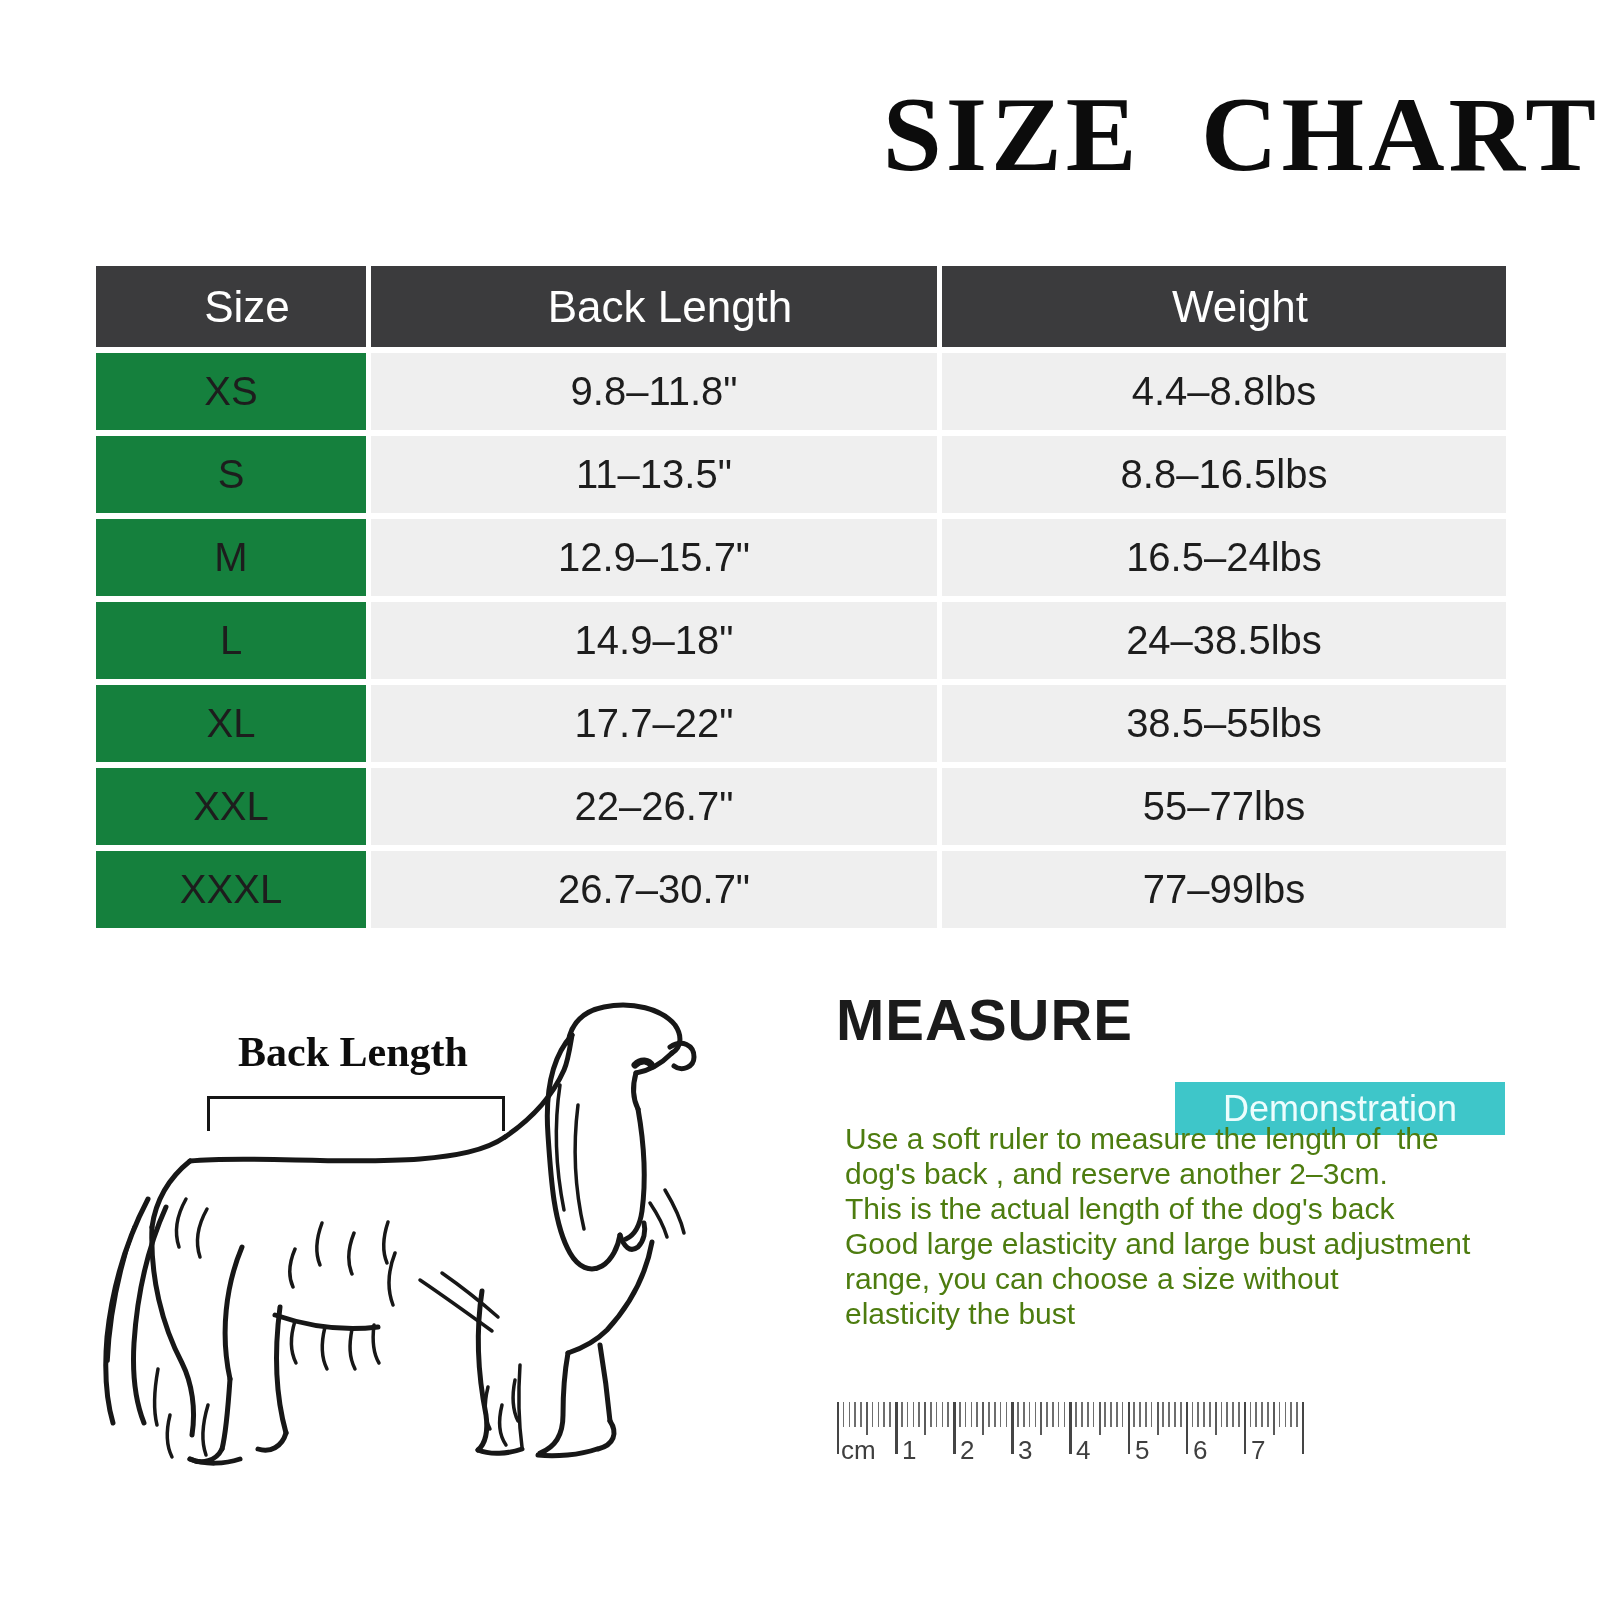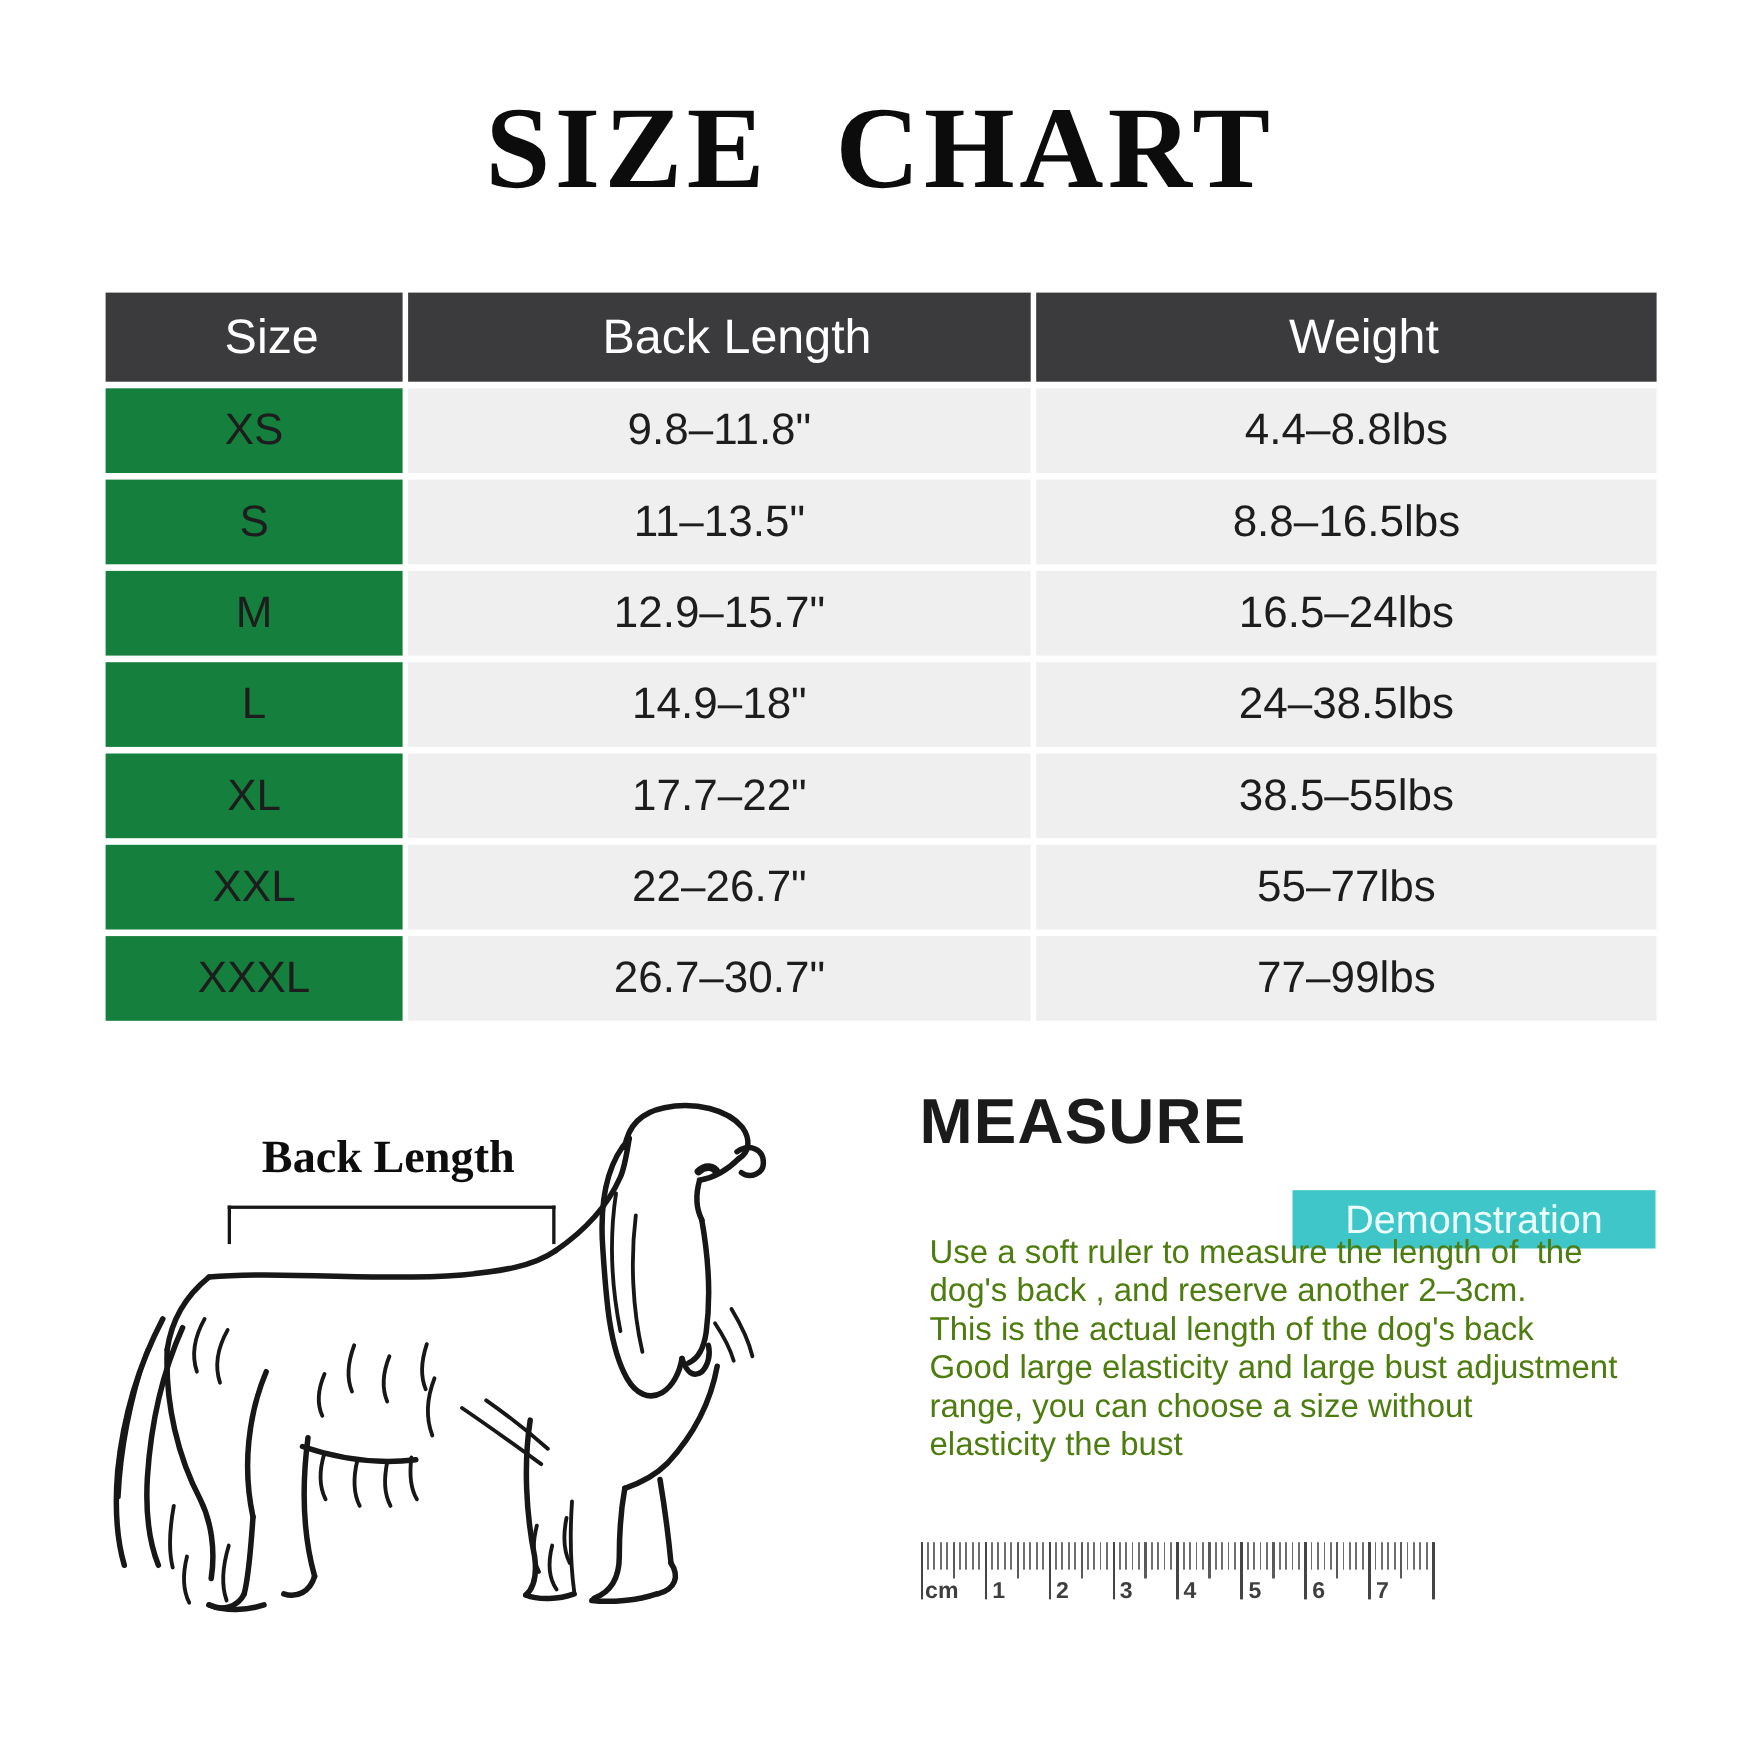--- a/index.html
+++ b/index.html
@@ -2,21 +2,21 @@
 <html><head>
 <meta charset="utf-8">
 <style>
   html,body{margin:0;padding:0;background:#ffffff;}
   .page{
     position:relative;width:1600px;height:1600px;background:#ffffff;
     font-family:"Liberation Sans",sans-serif;overflow:hidden;
   }
   
   .title{
-    position:absolute;left:0;top:74px;width:1600px;text-align:center;
+    position:absolute;left:0;top:74px;width:1600px;text-align:right;
     font-family:"Liberation Serif",serif;font-weight:700;font-size:106px;
     letter-spacing:4px;word-spacing:30px;color:#0c0c0c;
   }
   
   .size-table{
     position:absolute;left:96px;top:266px;width:1409px;
     display:grid;grid-template-columns:270px 566px 564px;
     column-gap:5px;row-gap:6px;
   }
   .size-table .cell{
@@ -65,21 +65,21 @@
   }
   .ruler .half{
     width:468px;height:33px;
     background:repeating-linear-gradient(90deg,#5a5a5a 0 2px,transparent 2px 29.0625px);
   }
   .ruler .cm{
     width:468px;height:52px;
     background:repeating-linear-gradient(90deg,#454545 0 2.4px,transparent 2.4px 58.125px);
   }
   .ruler .rlabel{
-    position:absolute;top:33px;font-size:21px;font-weight:700;color:#3f3f3f;
+    position:absolute;top:33px;font-size:26px;font-weight:400;color:#3f3f3f;
   }
 </style>
 </head>
 <body>
 
 <div class="page">
 
   <div class="title">SIZE CHART</div>
 
   <div class="size-table">

